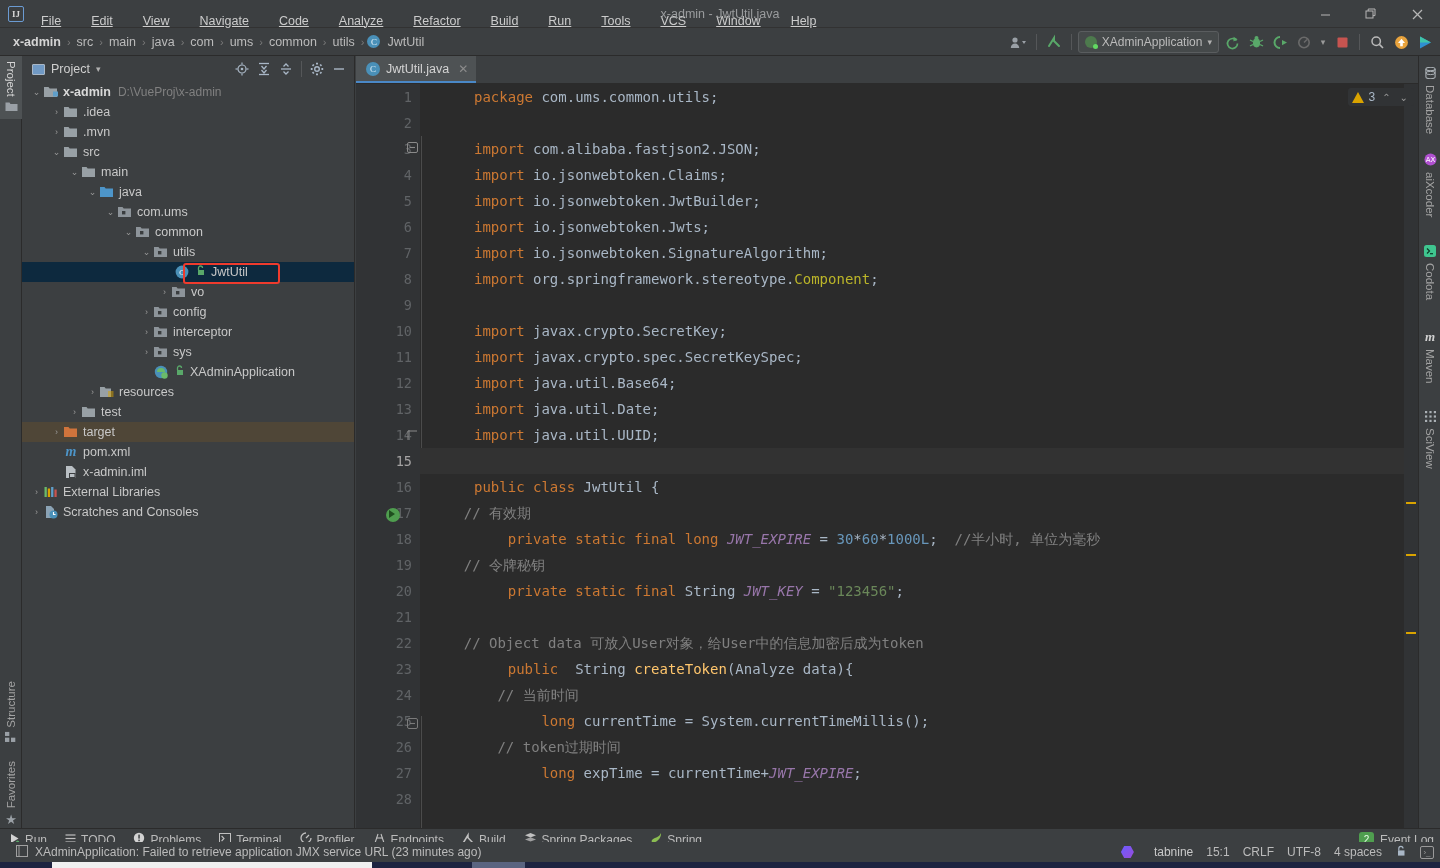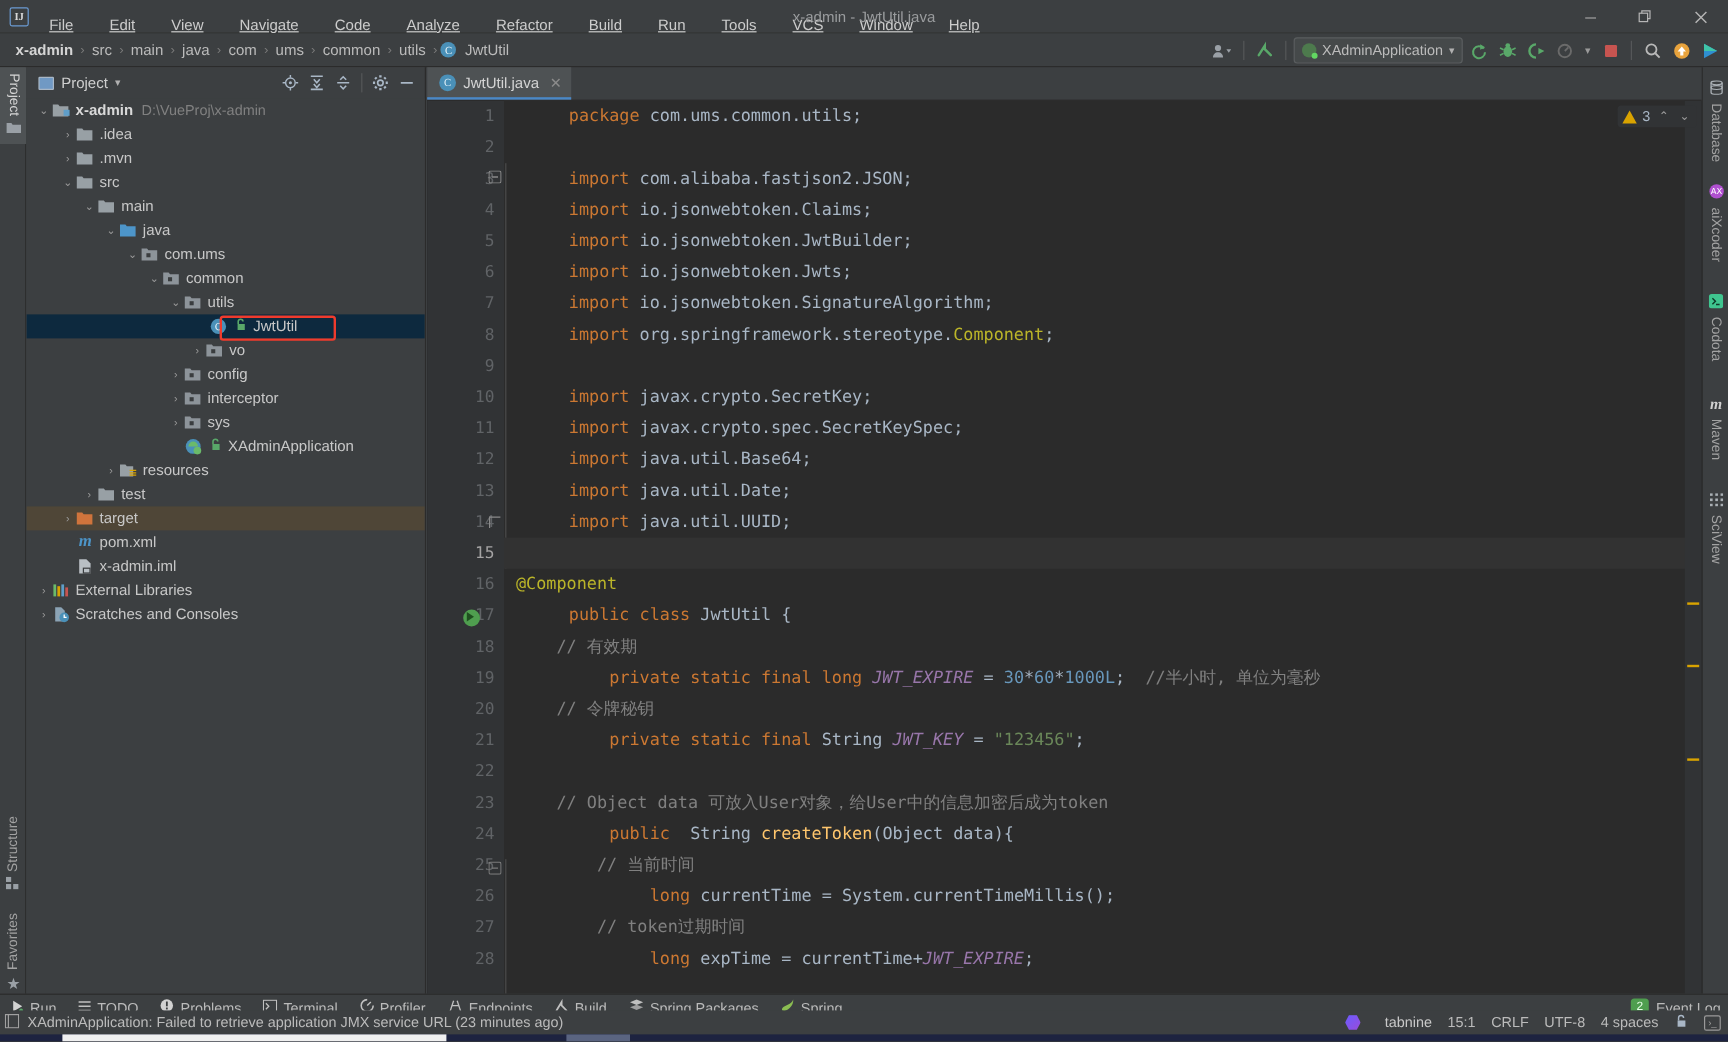--- a/index.html
+++ b/index.html
@@ -252,21 +252,21 @@
     color: #e8ffe8; font-size: 10px; display: flex;
     align-items: center; justify-content: center;
   }
 
   
   .statusbar {
     position: absolute; left: 0; bottom: 6px; width: 1440px; height: 20px;
     background: #3c3f41; display: flex; align-items: center;
     font-size: 12px; color: #bbbbbb;
   }
-  .st-left { display: flex; align-items: center; gap: 7px; padding-left: 4px; }
+  .st-left { display: flex; align-items: center; gap: 7px; padding-left: 16px; }
   .st-right {
     position: absolute; right: 6px; display: flex;
     align-items: center; gap: 13px;
   }
   .tabnine { display: flex; align-items: center; gap: 20px; color: #c9c9c9; }
   .tn-hex {
     width: 13px; height: 13px; background: linear-gradient(135deg,#6b5cff,#9b4bd8);
     clip-path: polygon(25% 3%, 75% 3%, 100% 50%, 75% 97%, 25% 97%, 0% 50%);
   }
   .lock-ico { color: #a9b7c6; font-size: 12px; }
@@ -894,29 +894,28 @@
           <div class="cline"><span class="kw">import </span><span class="id">io.jsonwebtoken.Jwts;</span></div>
           <div class="cline"><span class="kw">import </span><span class="id">io.jsonwebtoken.SignatureAlgorithm;</span></div>
           <div class="cline"><span class="kw">import </span><span class="id">org.springframework.stereotype.</span><span class="ann">Component</span><span class="id">;</span></div>
           <div class="cline"></div>
           <div class="cline"><span class="kw">import </span><span class="id">javax.crypto.SecretKey;</span></div>
           <div class="cline"><span class="kw">import </span><span class="id">javax.crypto.spec.SecretKeySpec;</span></div>
           <div class="cline"><span class="kw">import </span><span class="id">java.util.Base64;</span></div>
           <div class="cline"><span class="kw">import </span><span class="id">java.util.Date;</span></div>
           <div class="cline"><span class="kw">import </span><span class="id">java.util.UUID;</span></div>
           <div class="cline cur"></div>
-          <div class="cline"><span class="ann">@Component</span></div>
           <div class="cline"><span class="kw">public class </span><span class="id">JwtUtil {</span></div>
           <div class="cline"><span class="cm">    // 有效期</span></div>
           <div class="cline"><span class="id">    </span><span class="kw">private static final long </span><span class="fld">JWT_EXPIRE</span><span class="id"> = </span><span class="num">30</span><span class="id">*</span><span class="num">60</span><span class="id">*</span><span class="num">1000L</span><span class="id">;  </span><span class="cm">//半小时, 单位为毫秒</span></div>
           <div class="cline"><span class="cm">    // 令牌秘钥</span></div>
           <div class="cline"><span class="id">    </span><span class="kw">private static final </span><span class="id">String </span><span class="fld">JWT_KEY</span><span class="id"> = </span><span class="str">"123456"</span><span class="id">;</span></div>
           <div class="cline"></div>
           <div class="cline"><span class="cm">    // Object data 可放入User对象，给User中的信息加密后成为token</span></div>
-          <div class="cline"><span class="id">    </span><span class="kw">public  </span><span class="id">String </span><span class="meth">createToken</span><span class="id">(Object data){</span></div>
+          <div class="cline"><span class="id">    </span><span class="kw">public  </span><span class="id">String </span><span class="meth">createToken</span><span class="id">(Analyze data){</span></div>
           <div class="cline"><span class="cm">        // 当前时间</span></div>
           <div class="cline"><span class="id">        </span><span class="kw">long </span><span class="id">currentTime = System.</span><span class="stat">currentTimeMillis</span><span class="id">();</span></div>
           <div class="cline"><span class="cm">        // token过期时间</span></div>
           <div class="cline"><span class="id">        </span><span class="kw">long </span><span class="id">expTime = currentTime+</span><span class="fld">JWT_EXPIRE</span><span class="id">;</span></div>
         </div>
 
         <div class="insp">
           <span class="warn-tri"></span>
           <span>3</span>
           <span class="chev">⌃</span>

